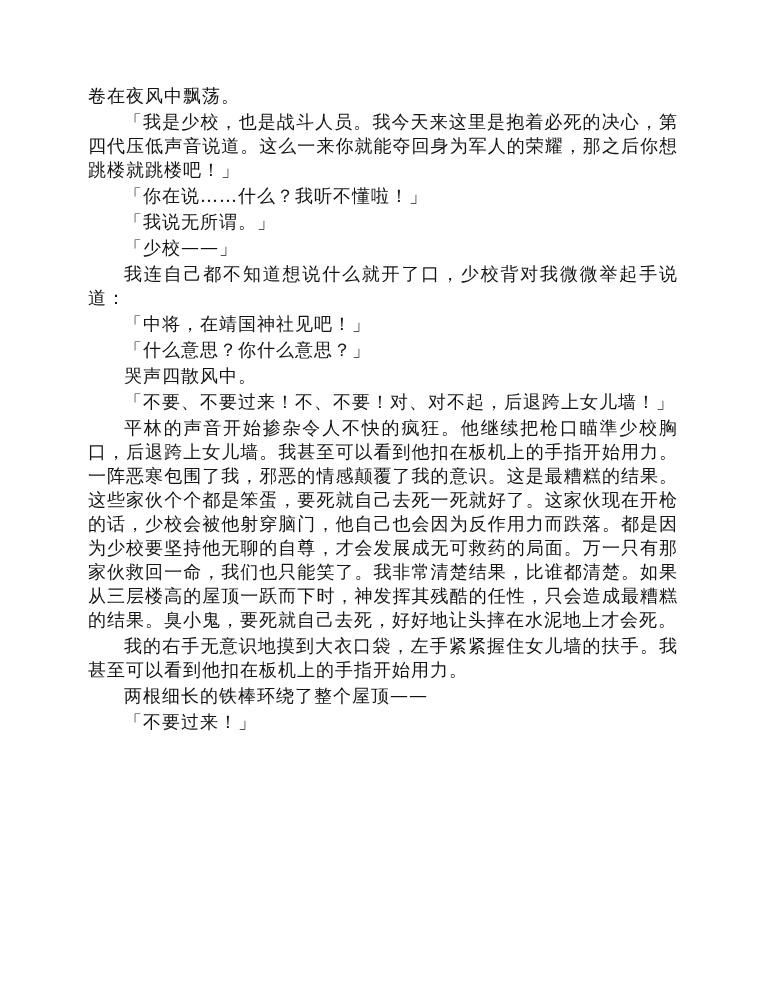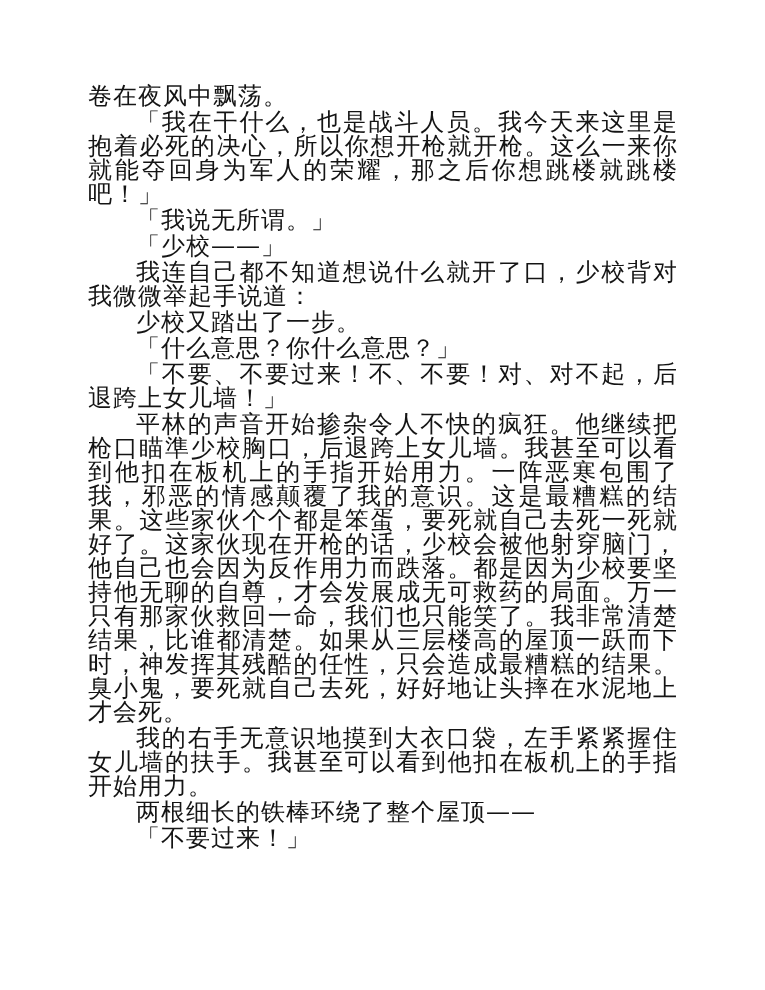--- a/index.html
+++ b/index.html
@@ -21,44 +21,46 @@
     height: 990px;
     background: #ffffff;
   }
   .text-content {
     position: absolute;
     left: 88px;
     top: 84px;
     width: 590px;
     color: #141414;
     font-family: "DejaVu Serif", "Liberation Serif", serif;
-    font-size: 24px;
+    font-size: 18px;
     line-height: 24px;
     letter-spacing: 1px;
     text-align: justify;
   }
   .para {
     margin: 0 0 2px 0;
     text-indent: 0;
   }
   .para.indent {
     text-indent: 2em;
   }
 </style>
 </head>
 <body>
 
 <div class="page">
   <div class="text-content">
     <p class="para">卷在夜风中飘荡。</p>
-    <p class="para indent">「我在干什么，也是战斗人员。我今天来这里是抱着必死的决心，所以你想开枪就开枪。这么一来你就能夺回身为军人的荣耀，那之后你想跳楼就跳楼吧！」</p>
+    <p class="para indent">「我是少校，也是战斗人员。我今天来这里是抱着必死的决心，第四代压低声音说道。这么一来你就能夺回身为军人的荣耀，那之后你想跳楼就跳楼吧！」</p>
+    <p class="para indent">「你在说……什么？我听不懂啦！」</p>
     <p class="para indent">「我说无所谓。」</p>
     <p class="para indent">「少校——」</p>
     <p class="para indent">我连自己都不知道想说什么就开了口，少校背对我微微举起手说道：</p>
-    <p class="para indent">少校又踏出了一步。</p>
+    <p class="para indent">「中将，在靖国神社见吧！」</p>
     <p class="para indent">「什么意思？你什么意思？」</p>
+    <p class="para indent">哭声四散风中。</p>
     <p class="para indent">「不要、不要过来！不、不要！对、对不起，后退跨上女儿墙！」</p>
     <p class="para indent">平林的声音开始掺杂令人不快的疯狂。他继续把枪口瞄準少校胸口，后退跨上女儿墙。我甚至可以看到他扣在板机上的手指开始用力。一阵恶寒包围了我，邪恶的情感颠覆了我的意识。这是最糟糕的结果。这些家伙个个都是笨蛋，要死就自己去死一死就好了。这家伙现在开枪的话，少校会被他射穿脑门，他自己也会因为反作用力而跌落。都是因为少校要坚持他无聊的自尊，才会发展成无可救药的局面。万一只有那家伙救回一命，我们也只能笑了。我非常清楚结果，比谁都清楚。如果从三层楼高的屋顶一跃而下时，神发挥其残酷的任性，只会造成最糟糕的结果。臭小鬼，要死就自己去死，好好地让头摔在水泥地上才会死。</p>
     <p class="para indent">我的右手无意识地摸到大衣口袋，左手紧紧握住女儿墙的扶手。我甚至可以看到他扣在板机上的手指开始用力。</p>
     <p class="para indent">两根细长的铁棒环绕了整个屋顶——</p>
     <p class="para indent">「不要过来！」</p>
   </div>
 </div>
 
 </body></html>

